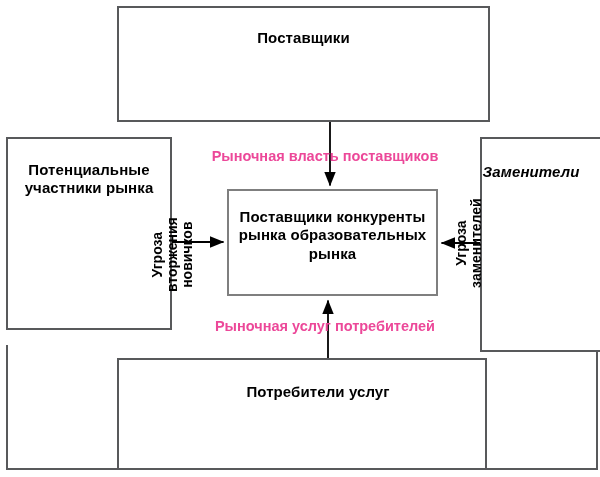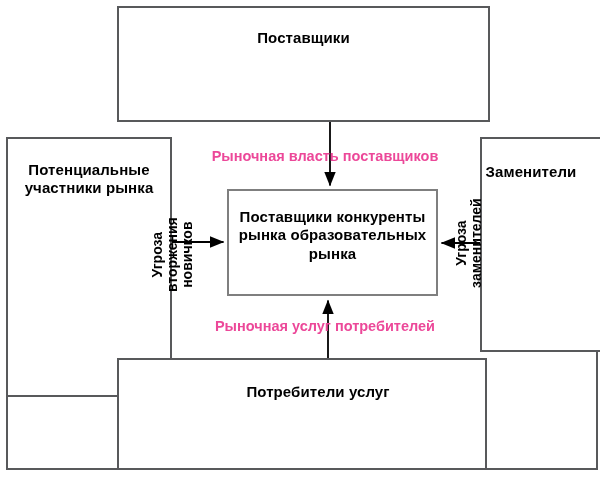--- a/index.html
+++ b/index.html
@@ -70,30 +70,30 @@
 </style>
 </head>
 <body>
 
 <div id="canvas">
 
   <div class="box box-outer" style="left:117px; top:6px; width:373px; height:116px;">
     <div class="box-label" style="top:21px;">Поставщики</div>
   </div>
 
-  <div class="box box-outer" style="left:6px; top:137px; width:166px; height:260px;">
+  <div class="box box-outer" style="left:6px; top:137px; width:166px; height:193px;">
     <div class="box-label" style="top:22px;">
       <span>Потенциальные</span>
       <span>участники</span>
       <span>рынка</span>
     </div>
   </div>
 
   <div class="box box-outer" style="left:480px; top:137px; width:124px; height:215px;">
-    <div class="box-label" style="top:24px; left:0; right:22px; text-align:center;">Заменители</div>
+    <div class="box-label" style="top:24px; left:0; right:22px; text-align:center;font-style:italic;">Заменители</div>
   </div>
 
   <div class="box box-outer" style="left:117px; top:358px; width:370px; height:112px;">
     <div class="box-label" style="top:23px;padding-left:32px;">Потребители услуг</div>
   </div>
 
   <div class="conn-line" style="left:6px; top:345px; width:2px; height:125px;"></div>
   <div class="conn-line" style="left:596px; top:352px; width:2px; height:118px;"></div>
   <div class="conn-line" style="left:6px; top:468px; width:592px; height:2px;"></div>
 

